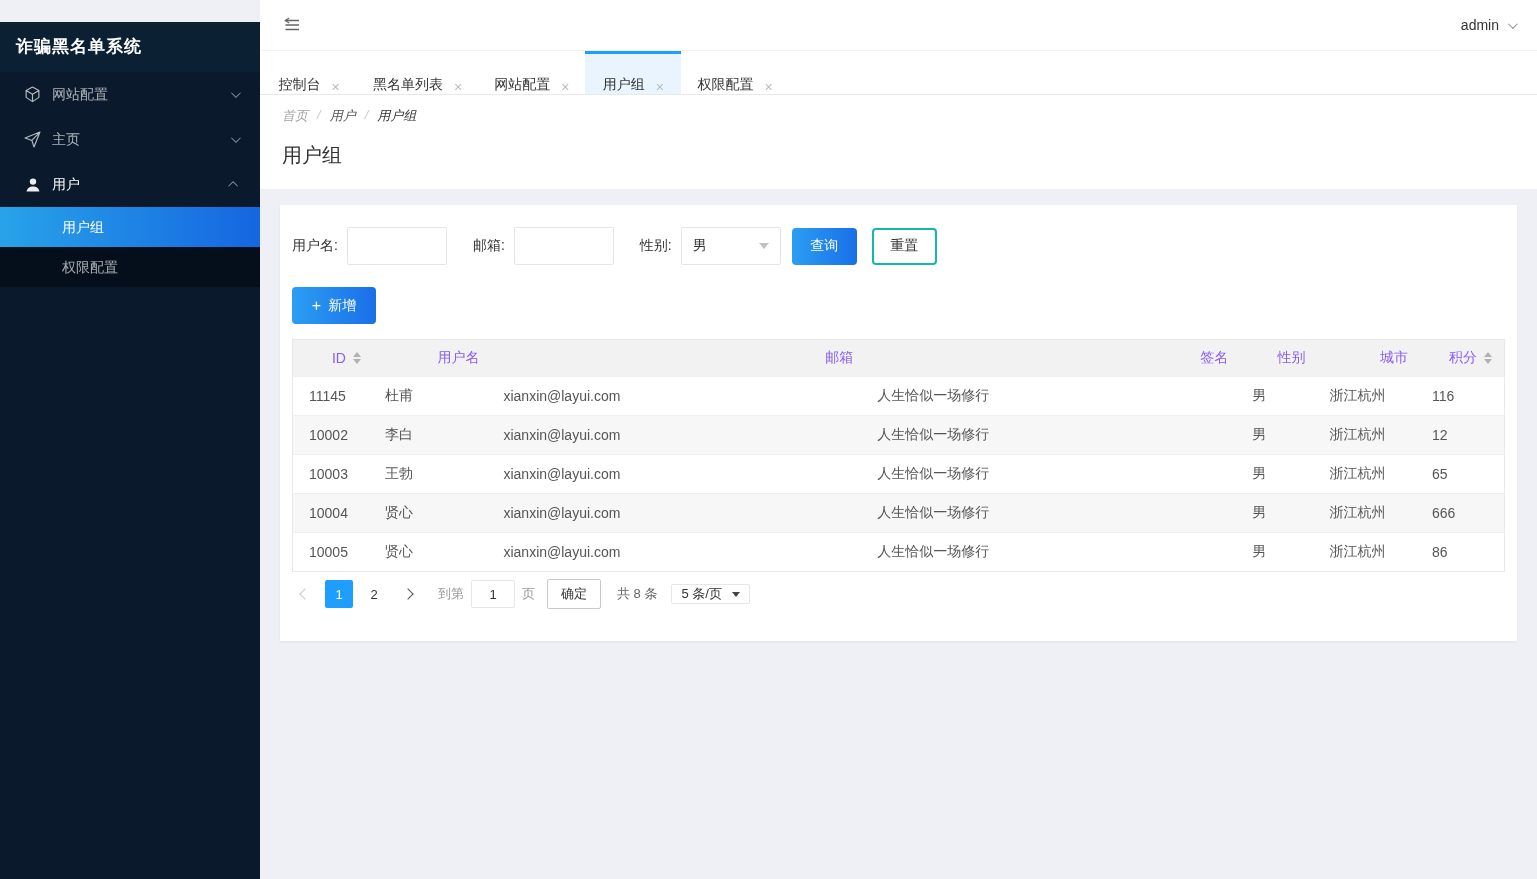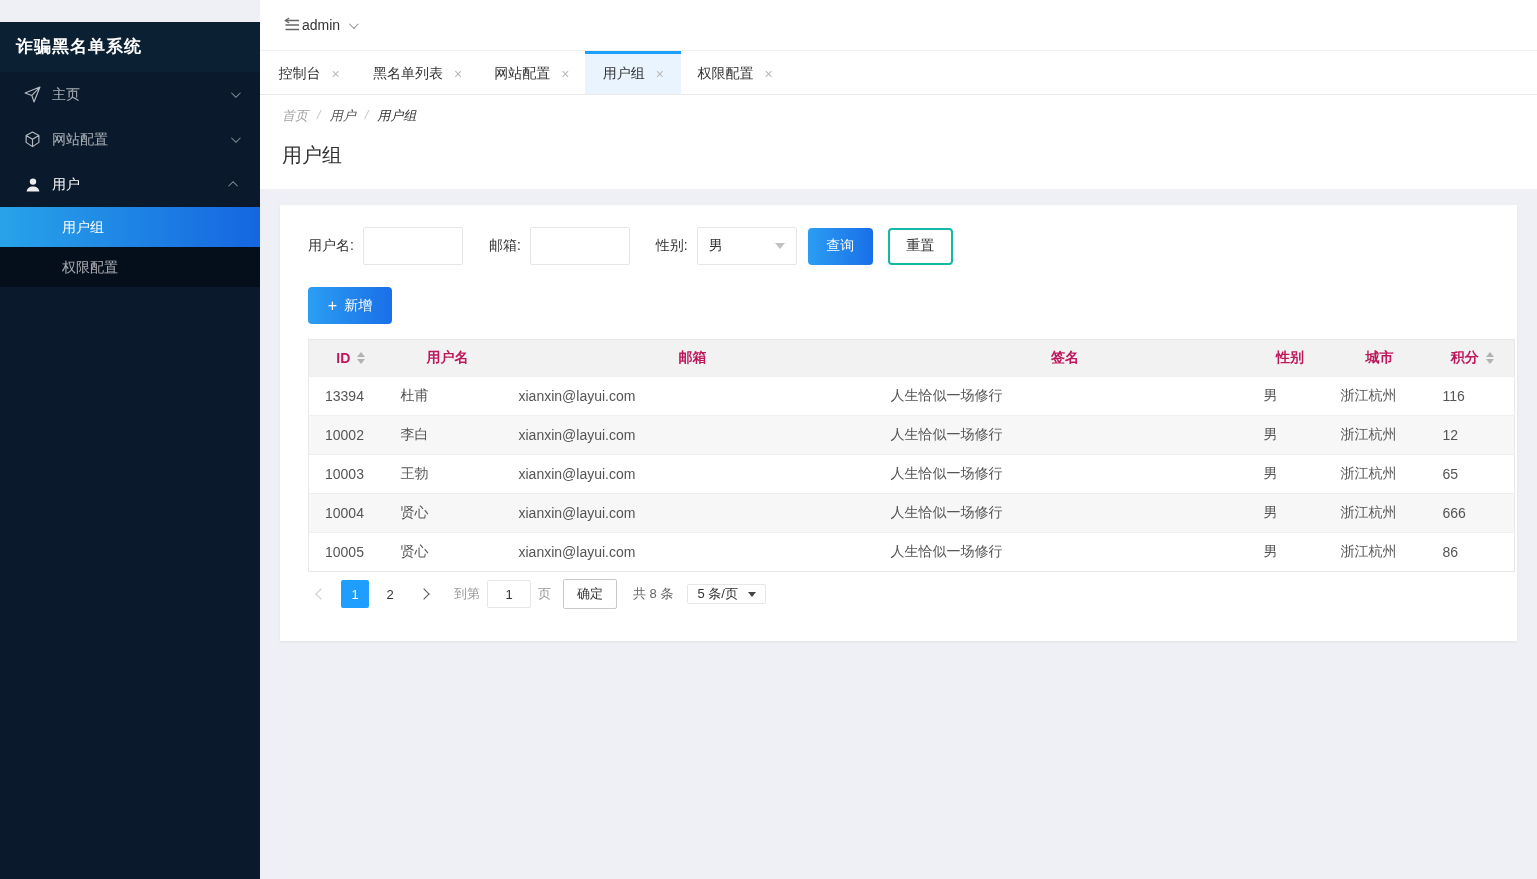--- a/index.html
+++ b/index.html
@@ -15,56 +15,56 @@
   .nicon { width:17px; height:17px; margin-right:11px; display:inline-flex; align-items:center; justify-content:center; }
   .s-chev { width:7px; height:7px; border-right:1.3px solid rgba(255,255,255,.5); border-bottom:1.3px solid rgba(255,255,255,.5); margin-left:auto; }
   .s-chev.down { transform:rotate(45deg) translateY(-2px); }
   .s-chev.up { transform:rotate(-135deg) translateY(-2px); }
   .submenu { background:#050f1c; }
   .submenu-item { height:40px; line-height:40px; padding-left:62px; font-size:14px; color:rgba(255,255,255,.65); cursor:pointer; }
   .submenu-item.active { background:linear-gradient(90deg,#28a3e9,#1566e0); color:#fff; }
 
   
   .main { flex:1; min-width:0; display:flex; flex-direction:column; }
-  header { height:50px; background:#fff; display:flex; align-items:center; justify-content:flex-start; padding:0 22px; }
+  header { height:50px; background:#fff; display:flex; align-items:center; justify-content:space-between; padding:0 22px; }
   .collapse-btn { display:inline-flex; cursor:pointer; }
   .user-box { display:flex; align-items:center; gap:9px; font-size:14px; color:#333; cursor:pointer; }
   .u-chev { width:7px; height:7px; border-right:1.5px solid #8d939c; border-bottom:1.5px solid #8d939c; transform:rotate(45deg) translateY(-2px); }
 
   .tabbar { height:45px; background:#fff; border-top:1px solid #f2f2f2; border-bottom:1px solid #e9e9e9; display:flex; align-items:stretch; padding-left:1px; }
-  .tab { display:inline-flex; align-items:center; justify-content:center; gap:11px; min-width:96px; padding:0 16px; font-size:14px; color:#333; cursor:pointer; border-top:3px solid transparent; }
+  .tab { display:inline-flex; align-items:flex-end; justify-content:center; gap:11px; min-width:96px; padding:0 16px; font-size:14px; color:#333; cursor:pointer; border-top:3px solid transparent; }
   .tab.active { background:#eaf4fe; border-top-color:#1e9fff; }
   .tab-x { color:#b9b9b9; font-size:14px; line-height:1; cursor:pointer; }
 
   .page-head { background:#fff; padding:12px 22px 20px; }
   .breadcrumb { display:flex; gap:9px; font-size:13px;font-style:italic; }
   .bc-root { color:#a3a3a3; cursor:pointer; }
   .bc-sep { color:#c9c9c9; }
   .bc-mid { color:#555; cursor:pointer; }
   .bc-cur { color:#333; }
   .page-title { margin-top:17px; font-size:20px; color:#333; font-weight:normal; }
 
   .content { flex:1; padding:16px 20px; overflow:hidden; }
-  .card { background:#fff; box-shadow:0 1px 3px rgba(0,0,0,.06); padding:14px 28px 32px; }
+  .card { background:#fff; box-shadow:0 1px 3px rgba(0,0,0,.06); padding:14px 12px 32px; }
 
   
   .filter-row { display:flex; align-items:center; margin-top:8px; }
   .f-label { font-size:14px; color:#333; margin-right:9px; }
   .f-input { width:100px; height:38px; border:1px solid #e6e6e6; border-radius:2px; padding:0 10px; font-size:14px; color:#333; outline:none; margin-right:26px; }
   .f-select { width:100px; height:38px; border:1px solid #e6e6e6; border-radius:2px; display:flex; align-items:center; justify-content:space-between; padding:0 11px; font-size:14px; color:#333; cursor:pointer; margin-right:11px; }
   .tri-down { width:0; height:0; border-left:5px solid transparent; border-right:5px solid transparent; border-top:6px solid #c2c2c2; }
   .btn { height:37px; border:none; border-radius:4px; font-size:14px; display:inline-flex; align-items:center; justify-content:center; cursor:pointer; font-family:inherit; }
   .btn-primary { width:65px; background:linear-gradient(90deg,#2b9ef3,#1a6fe8); color:#fff; }
   .btn-plain { width:65px; background:#fff; border:2px solid #14b8a6; color:#333; margin-left:15px; }
   .btn-add { width:84px; margin-top:22px; background:linear-gradient(90deg,#2b9ef3,#1a6fe8); color:#fff; gap:7px; }
   .plus-glyph { font-size:16px; line-height:1; }
 
   
   table { width:100%; margin-top:15px; border-collapse:collapse; table-layout:fixed; font-size:14px; border:1px solid #e8e8e8; }
-  th { background:#f2f2f2; font-weight:bold; color:#be185d; text-align:center; padding:9px 12px; }
+  th { background:#f2f2f2; font-weight:normal; color:#8b5cf6; text-align:right; padding:9px 12px; }
   td { padding:10px 12px; color:#555; border-top:1px solid #efefef; background:#fff; }
   tbody tr:nth-child(even) td { background:#f7f7f7; }
   th:first-child, td:first-child { padding-left:16px; }
   .th-flex { display:inline-flex; align-items:center; gap:7px; }
   .sort { display:inline-flex; flex-direction:column; gap:2px; cursor:pointer; }
   .sort i { display:block; width:0; height:0; border-left:4px solid transparent; border-right:4px solid transparent; }
   .sort .up { border-bottom:5px solid #b2b2b2; }
   .sort .dn { border-top:5px solid #b2b2b2; }
 
   
@@ -88,34 +88,34 @@
 
 <div class="app">
 
   <aside>
     <div class="logo">诈骗黑名单系统</div>
 
     <nav>
       <div class="nav-item">
         <span class="nicon">
           <svg width="17" height="17" viewBox="0 0 16 16">
+              <path d="M8 1l6 3.3v6.4L8 14.7 2 10.7V4.3L8 1z M2 4.3l6 3.4 6-3.4 M8 7.7v7" fill="none" stroke="rgba(255,255,255,.7)" stroke-width="1.1" stroke-linejoin="round"></path>
+            </svg>
+        </span>
+        <span>网站配置</span>
+        <i class="s-chev down"></i>
+      </div>
+
+      <div class="nav-item">
+        <span class="nicon">
+          <svg width="17" height="17" viewBox="0 0 16 16">
               <path d="M1 6.6L15 1 9.4 15 7.4 8.9 1 6.6z M15 1L7.4 8.9" fill="none" stroke="rgba(255,255,255,.7)" stroke-width="1.1" stroke-linejoin="round"></path>
             </svg>
         </span>
         <span>主页</span>
-        <i class="s-chev down"></i>
-      </div>
-
-      <div class="nav-item">
-        <span class="nicon">
-          <svg width="17" height="17" viewBox="0 0 16 16">
-              <path d="M8 1l6 3.3v6.4L8 14.7 2 10.7V4.3L8 1z M2 4.3l6 3.4 6-3.4 M8 7.7v7" fill="none" stroke="rgba(255,255,255,.7)" stroke-width="1.1" stroke-linejoin="round"></path>
-            </svg>
-        </span>
-        <span>网站配置</span>
         <i class="s-chev down"></i>
       </div>
 
       <div class="nav-item expanded">
         <span class="nicon">
           <svg width="16" height="16" viewBox="0 0 16 16">
               <circle cx="8" cy="4.6" r="3.2" fill="rgba(255,255,255,.92)"></circle>
               <path d="M1.6 14.6c.4-3.3 3-5.2 6.4-5.2s6 1.9 6.4 5.2z" fill="rgba(255,255,255,.92)"></path>
             </svg>
         </span>
@@ -236,21 +236,21 @@
                   <span class="sort">
                       <i class="up"></i>
                       <i class="dn"></i>
                     </span>
                 </span>
               </th>
             </tr>
           </thead>
           <tbody>
             <tr>
-              <td>13394</td>
+              <td>11145</td>
               <td>杜甫</td>
               <td>xianxin@layui.com</td>
               <td>人生恰似一场修行</td>
               <td>男</td>
               <td>浙江杭州</td>
               <td>116</td>
             </tr>
             <tr>
               <td>10002</td>
               <td>李白</td>

